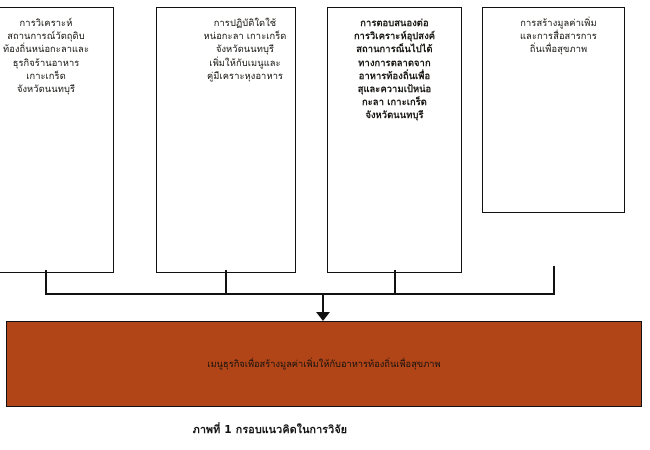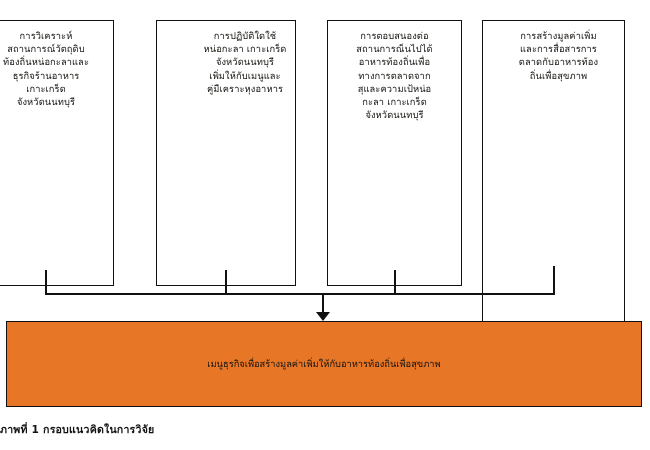--- a/index.html
+++ b/index.html
@@ -18,21 +18,21 @@
 
   #diagram {
     position: relative;
     width: 650px;
     height: 450px;
   }
 
   
   .top-row {
     position: absolute;
-    top: 20px;
+    top: 7px;
     left: 0px;
     width: 650px;
     height: 268px;
   }
 
   .box {
     position: absolute;
     top: 0;
     box-sizing: border-box;
     border: 1.6px solid #111111;
@@ -59,25 +59,26 @@
   #box-2 {
     left: 156px;
     width: 140px;
     height: 266px;
     padding-left: 44px;
   }
   #box-3 {
     left: 327px;
     width: 135px;
     height: 266px;
+    font-weight: bold;
   }
   #box-4 {
     left: 482px;
     width: 143px;
-    height: 302px;
+    height: 206px;
     padding-left: 16px;
   }
 
   
   .conn {
     position: absolute;
     background: #111111;
   }
 
   
@@ -118,42 +119,42 @@
 
   
   #summary-box {
     position: absolute;
     left: 6px;
     top: 321px;
     width: 636px;
     height: 86px;
     box-sizing: border-box;
     border: 1.6px solid #111111;
-    background: #f97316;
+    background: #c2410c;
     display: flex;
     flex-direction: column;
     align-items: center;
     justify-content: center;
     text-align: center;
     font-size: 9.3px;
     line-height: 1.65;
     color: #15130f;
     padding: 4px 18px;
   }
   #summary-box p {
     margin: 0;
   }
 
   
   #caption {
     position: absolute;
     left: 0;
     top: 421px;
     width: 540px;
-    text-align: left;
+    text-align: center;
     font-size: 10.6px;
     font-weight: bold;
     color: #121212;
     letter-spacing: 0.2px;
   }
 
   
   #diagram {
     filter: saturate(0.85);
   }
@@ -177,32 +178,32 @@
     <div class="box" id="box-2">
       <p>การปฏิบัติใดใช้</p>
       <p>หน่อกะลา เกาะเกร็ด</p>
       <p>จังหวัดนนทบุรี</p>
       <p>เพิ่มให้กับเมนูและ</p>
       <p>คู่มืเคราะหุงอาหาร</p>
     </div>
 
     <div class="box" id="box-3">
       <p>การตอบสนองต่อ</p>
+      <p>การวิเคราะห์อุปสงค์</p>
       <p>สถานการณ็นไปได้</p>
+      <p>ทางการตลาดจาก</p>
       <p>อาหารท้องถิ่นเพื่อ</p>
-      <p>ทางการตลาดจาก</p>
       <p>สุและความเป้หน่อ</p>
       <p>กะลา เกาะเกร็ด</p>
       <p>จังหวัดนนทบุรี</p>
     </div>
 
     <div class="box" id="box-4">
       <p>การสร้างมูลค่าเพิ่ม</p>
       <p>และการสื่อสารการ</p>
-      <p>ตลาดกับอาหารท้อง</p>
       <p>ถิ่นเพื่อสุขภาพ</p>
     </div>
 
   </div>
 
   <div class="conn stub" id="stub-1"></div>
   <div class="conn stub" id="stub-2"></div>
   <div class="conn stub" id="stub-3"></div>
   <div class="conn stub" id="stub-4"></div>
   <div class="conn" id="bus"></div>

